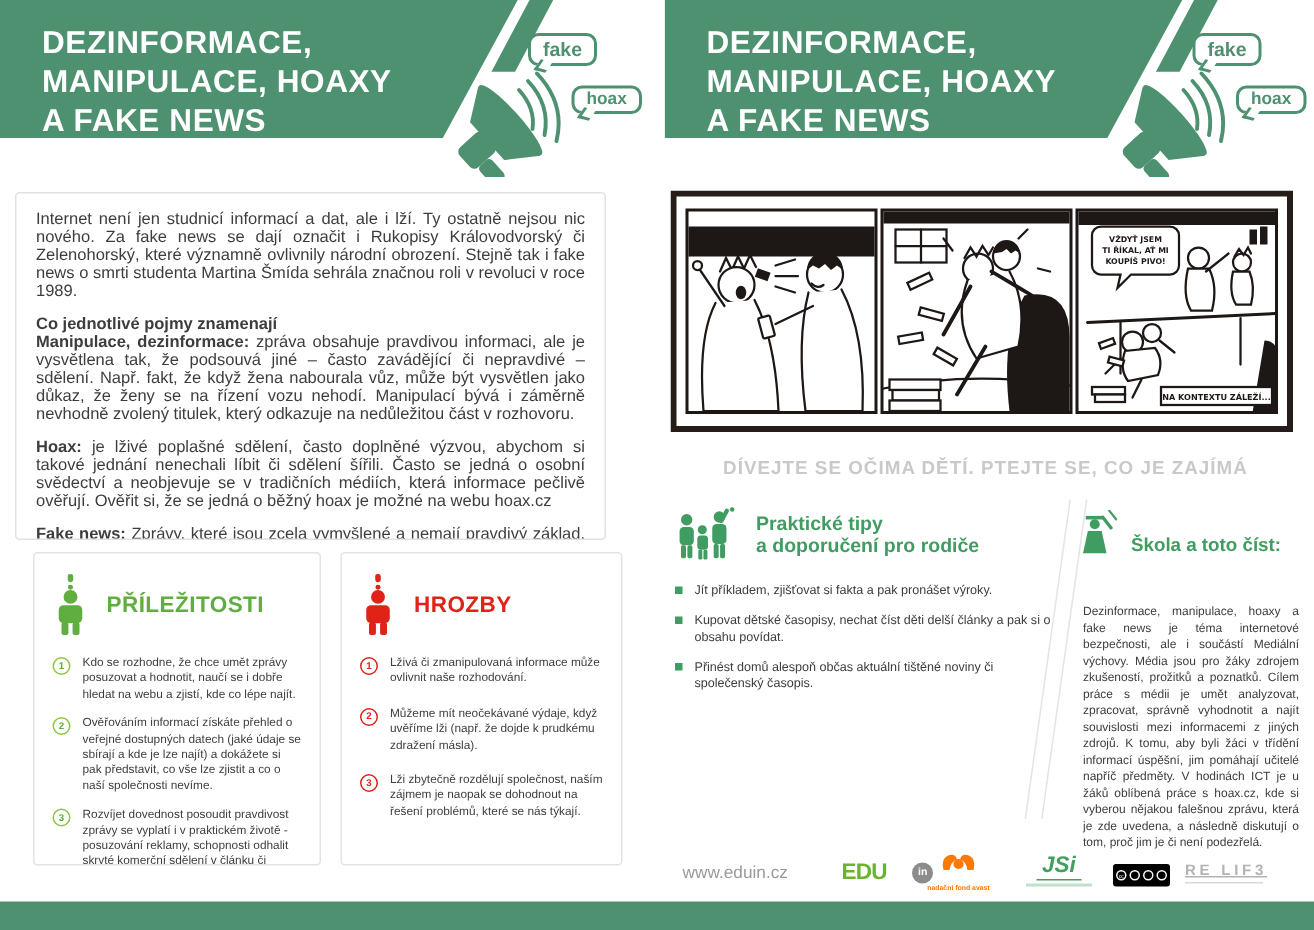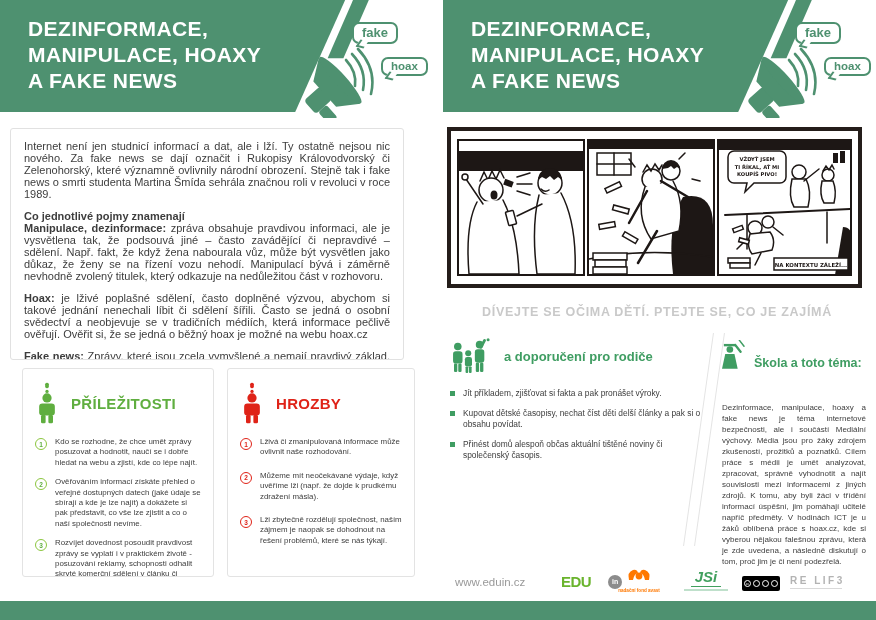--- a/index.html
+++ b/index.html
@@ -4,21 +4,21 @@
 <style>
   * { margin:0; padding:0; box-sizing:border-box; }
   html,body { background:#ffffff; }
   body { font-family:"Liberation Sans","DejaVu Sans",sans-serif; }
   #canvas { position:relative; width:876px; height:620px; background:#fff; overflow:hidden; }
   .page { position:absolute; top:0; width:438px; height:620px; }
   .page-left { left:0; }
   .page-right { left:438px; }
 
   
-  .header { position:absolute; top:0; left:0; width:438px; height:112px; }
+  .header { position:absolute; top:0; left:0; width:438px; height:92px; }
   .page-right .header { left:5px; }
   .header-green { position:absolute; inset:0; background:#4e9170;
       clip-path:polygon(0 0, 78.8% 0, 67.4% 100%, 0 100%); }
   .header-stripe { position:absolute; inset:0; background:#4e9170;
       clip-path:polygon(80.6% 0, 84.2% 0, 78.4% 52%, 74.8% 52%); }
   .header-title { position:absolute; left:28px; top:16px; color:#fff; font-weight:bold;
       font-size:21px; line-height:26px; letter-spacing:0.4px; }
   .bubble { position:absolute; border:2.5px solid #4e9170; border-radius:7px; background:#fff;
       color:#4e9170; font-weight:bold; padding:1px 8px 2px; }
   .bubble-fake { left:352px; top:22px; font-size:13px; }
@@ -82,21 +82,21 @@
   .logo-avast .avast-label { color:#ff7800; font-size:4.6px; font-weight:bold; margin-top:1px; }
   .logo-jsi { position:absolute; left:246px; top:2px; width:44px; text-align:center; }
   .logo-jsi .jsi-mark { color:#41a05e; font-weight:bold; font-style:italic; font-size:15px;
       border-bottom:1.5px solid #41a05e; display:inline-block; padding:0 4px 1px; }
   .logo-jsi .jsi-sub { height:2px; background:#bfe0cb; margin-top:2px; }
   .logo-cc { position:absolute; left:304px; top:10px; width:38px; height:15px; background:#000;
       border-radius:2px; display:flex; align-items:center; justify-content:space-evenly; }
   .logo-cc .cc-dot { width:7px; height:7px; border:1px solid #fff; border-radius:50%;
       color:#fff; font-size:3.5px; display:flex; align-items:center; justify-content:center; }
   .logo-relife { position:absolute; left:352px; top:9px; color:#b3b3b3; }
-  .logo-relife .rl { font-size:10px; font-weight:bold; letter-spacing:2.5px; }
+  .logo-relife .rl { font-size:10px; font-weight:bold; letter-spacing:2.5px;text-decoration:underline; }
   .logo-relife .rl-sub { height:1px; background:#d9d9d9; margin-top:2px; width:52px; }
   .bottom-bar { position:absolute; left:0; top:601px; width:876px; height:19px; background:#4e9170; }
 </style>
 </head>
 <body>
 
 <div id="canvas">
 
   <div class="page page-left">
 
@@ -329,20 +329,21 @@
             <rect x="31.5" y="26" width="3.5" height="10" rx="1.2"></rect>
             <rect x="35" y="1" width="3" height="11" rx="1.4" transform="rotate(28 36 2)"></rect>
             <circle cx="40" cy="1.8" r="1.6"></circle>
             <circle cx="19" cy="16" r="3.2"></circle>
             <rect x="15.5" y="20" width="7.5" height="10" rx="2.4"></rect>
             <rect x="16.2" y="30" width="2.8" height="7" rx="1"></rect>
             <rect x="19.8" y="30" width="2.8" height="7" rx="1"></rect>
           </g>
         </svg>
         <div class="tips-title">
+          <div>Praktické tipy</div>
           <div>a doporučení pro rodiče</div>
         </div>
       </div>
       <div class="tip-item">
         <span class="tip-bullet"></span>
         <span class="tip-text">Jít příkladem, zjišťovat si fakta a pak pronášet výroky.</span>
       </div>
       <div class="tip-item">
         <span class="tip-bullet"></span>
         <span class="tip-text">Kupovat dětské časopisy, nechat číst děti delší články a pak si o obsahu povídat.</span>
@@ -360,21 +361,21 @@
       <div class="school-head">
         <svg width="24" height="30" viewBox="0 0 26 32">
           <g fill="#3f9d62">
             <rect x="2" y="4" width="13" height="2.6"></rect>
             <circle cx="8.5" cy="10" r="3.6"></circle>
             <path d="M3.5,15 h10 l3.5,16 h-17 z"></path>
             <rect x="13" y="4" width="2.4" height="12" rx="1" transform="rotate(-38 14 5)"></rect>
             <rect x="18" y="-1" width="1.6" height="10" rx="0.8" transform="rotate(-38 18.8 0)"></rect>
           </g>
         </svg>
-        <div class="school-title">Škola a toto téma:</div>
+        <div class="school-title">Škola a toto číst:</div>
       </div>
       <div class="school-body">Dezinformace, manipulace, hoaxy a fake news je téma internetové bezpečnosti, ale i součástí Mediální výchovy. Média jsou pro žáky zdrojem zkušeností, prožitků a poznatků. Cílem práce s médii je umět analyzovat, zpracovat, správně vyhodnotit a najít souvislosti mezi informacemi z jiných zdrojů. K tomu, aby byli žáci v třídění informací úspěšní, jim pomáhají učitelé napříč předměty. V hodinách ICT je u žáků oblíbená práce s hoax.cz, kde si vyberou nějakou falešnou zprávu, která je zde uvedena, a následně diskutují o tom, proč jim je či není podezřelá.</div>
     </div>
 
     <div class="footer">
       <span class="website">www.eduin.cz</span>
       <span class="logo-eduin">
         <span class="edu">EDU</span>
         <span class="in-circle">in</span>
       </span>

